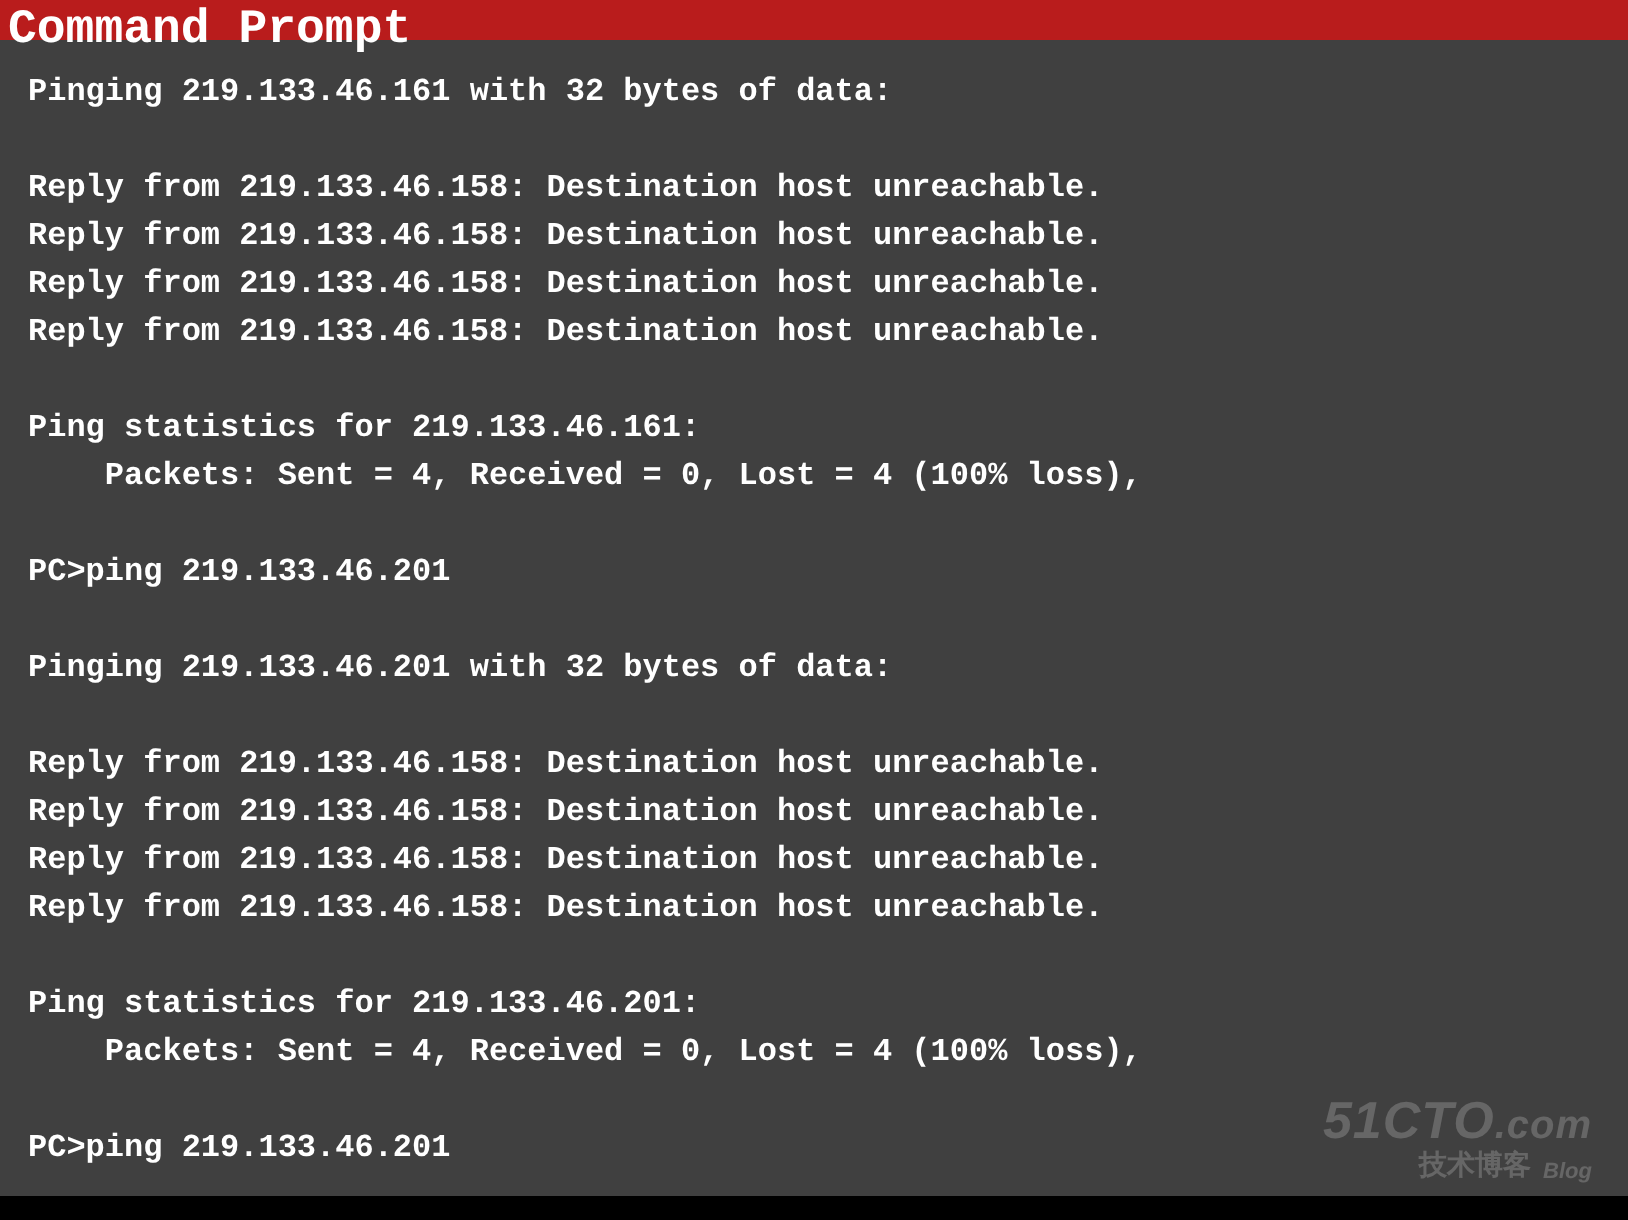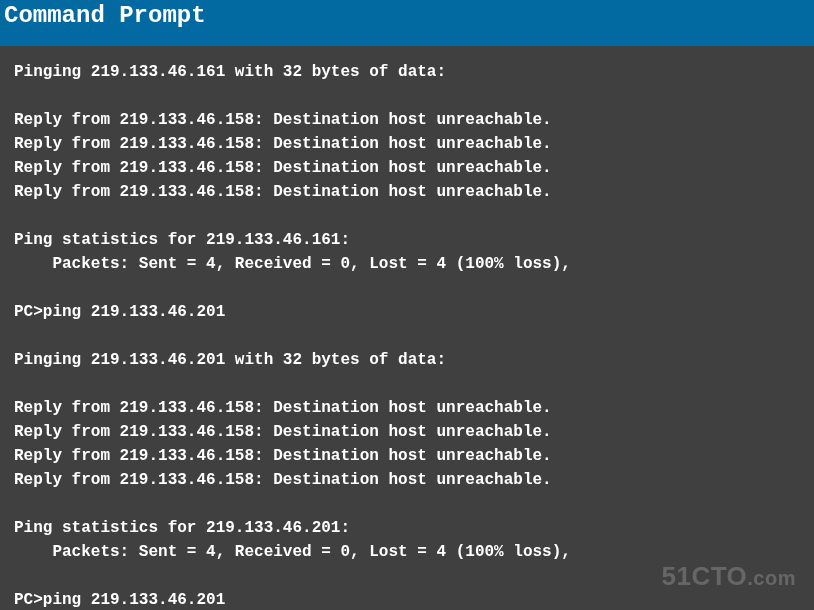--- a/index.html
+++ b/index.html
@@ -9,27 +9,27 @@
     }
     body {
       width: 814px;
       height: 610px;
       background: #000000;
       font-family: 'Courier New', Consolas, monospace;
       overflow: hidden;
       position: relative;
     }
     .titlebar {
-      background: #0369a1;
+      background: #b91c1c;
       color: #FFFFFF;
       font-size: 24px;
       font-weight: bold;
       font-family: 'Courier New', monospace;
       padding: 2px 4px;
-      height: 46px;
+      height: 20px;
       line-height: 28px;
     }
     .terminal {
       background: #404040;
       color: #FFFFFF;
       font-family: 'Courier New', Consolas, monospace;
       font-size: 16px;
       font-weight: bold;
       padding: 14px 14px;
       line-height: 1.50;
@@ -42,20 +42,21 @@
       right: 18px;
       text-align: right;
       opacity: 0.28;
       color: #c8c8c8;
       font-family: Arial, sans-serif;
       pointer-events: none;
     }
     .watermark .wm-top {
       font-size: 26px;
       font-weight: bold;
+      font-style: italic;
       letter-spacing: 0.5px;
     }
     .watermark .wm-top .dotcom {
       font-size: 20px;
     }
     .watermark .wm-bottom {
       font-size: 14px;
       font-weight: bold;
       margin-top: -2px;
     }
@@ -96,13 +97,16 @@
     Packets: Sent = 4, Received = 0, Lost = 4 (100% loss),
 
 PC&gt;ping 219.133.46.201
 
 Pinging 219.133.46.201 with 32 bytes of data:</div>
 
 <div class="watermark">
   <div class="wm-top">
     <span>51CTO</span><span class="dotcom">.com</span>
   </div>
+  <div class="wm-bottom">
+    <span>技术博客</span><span class="blog">Blog</span>
+  </div>
 </div>
 
 </body></html>

